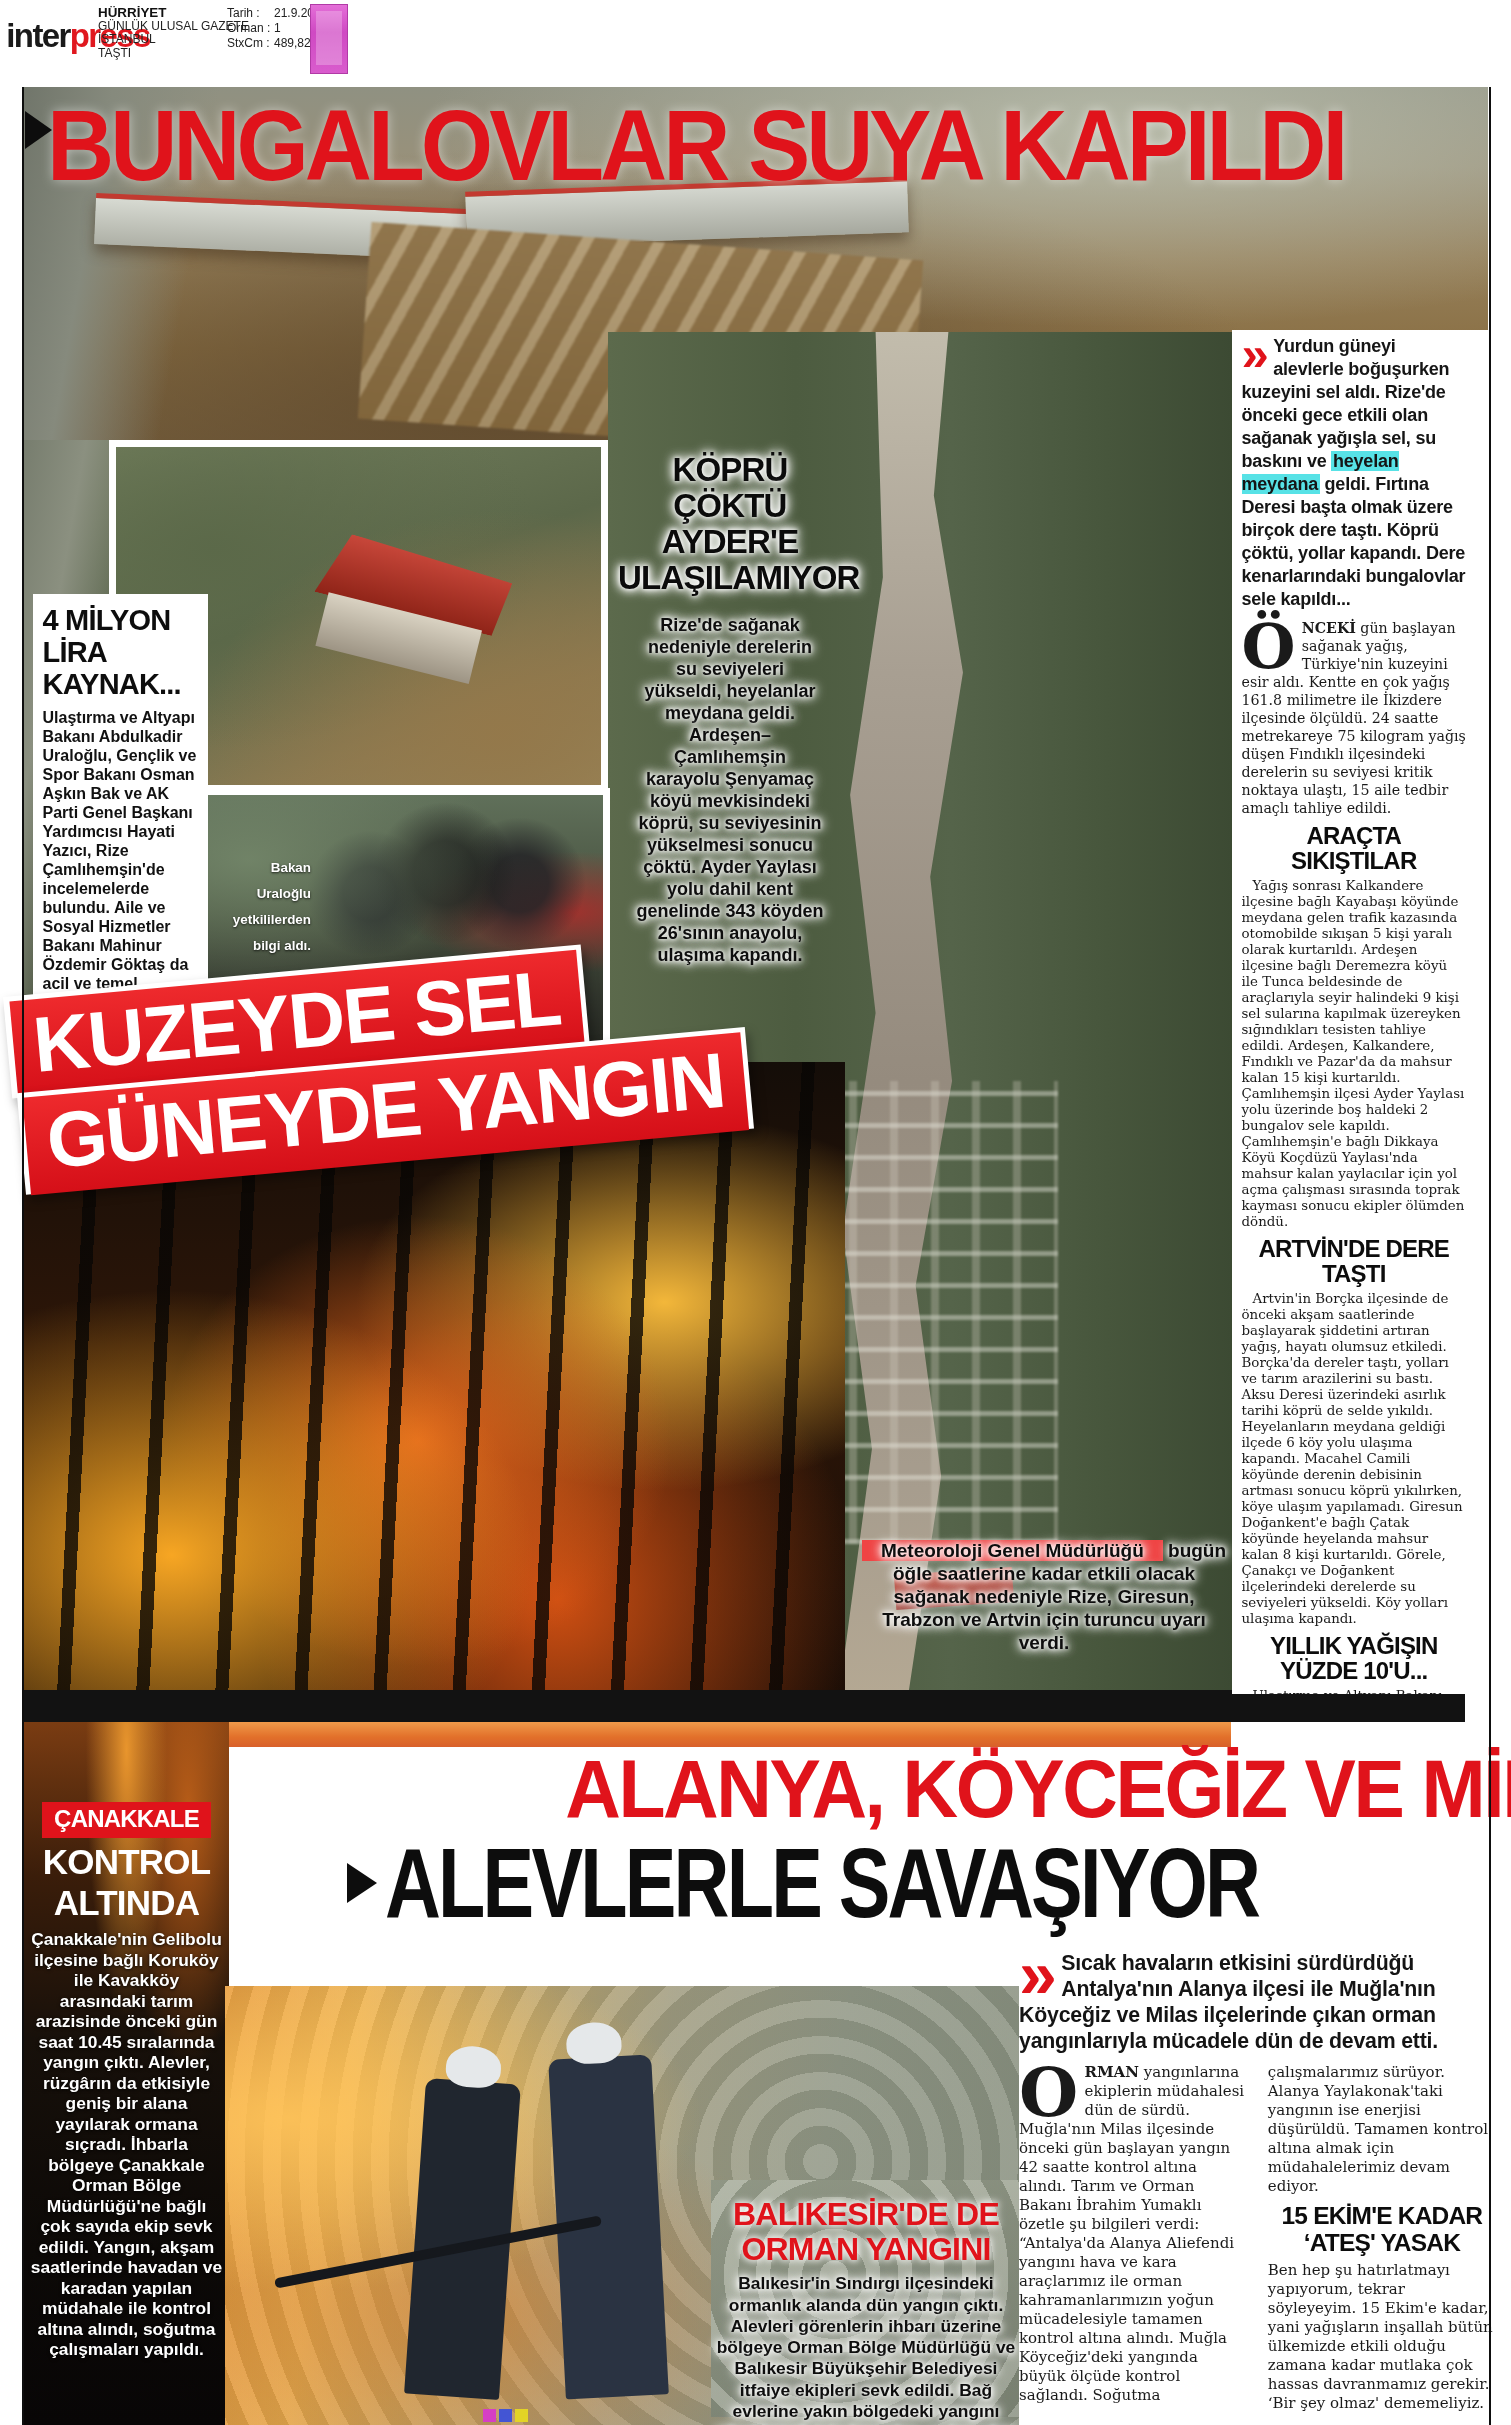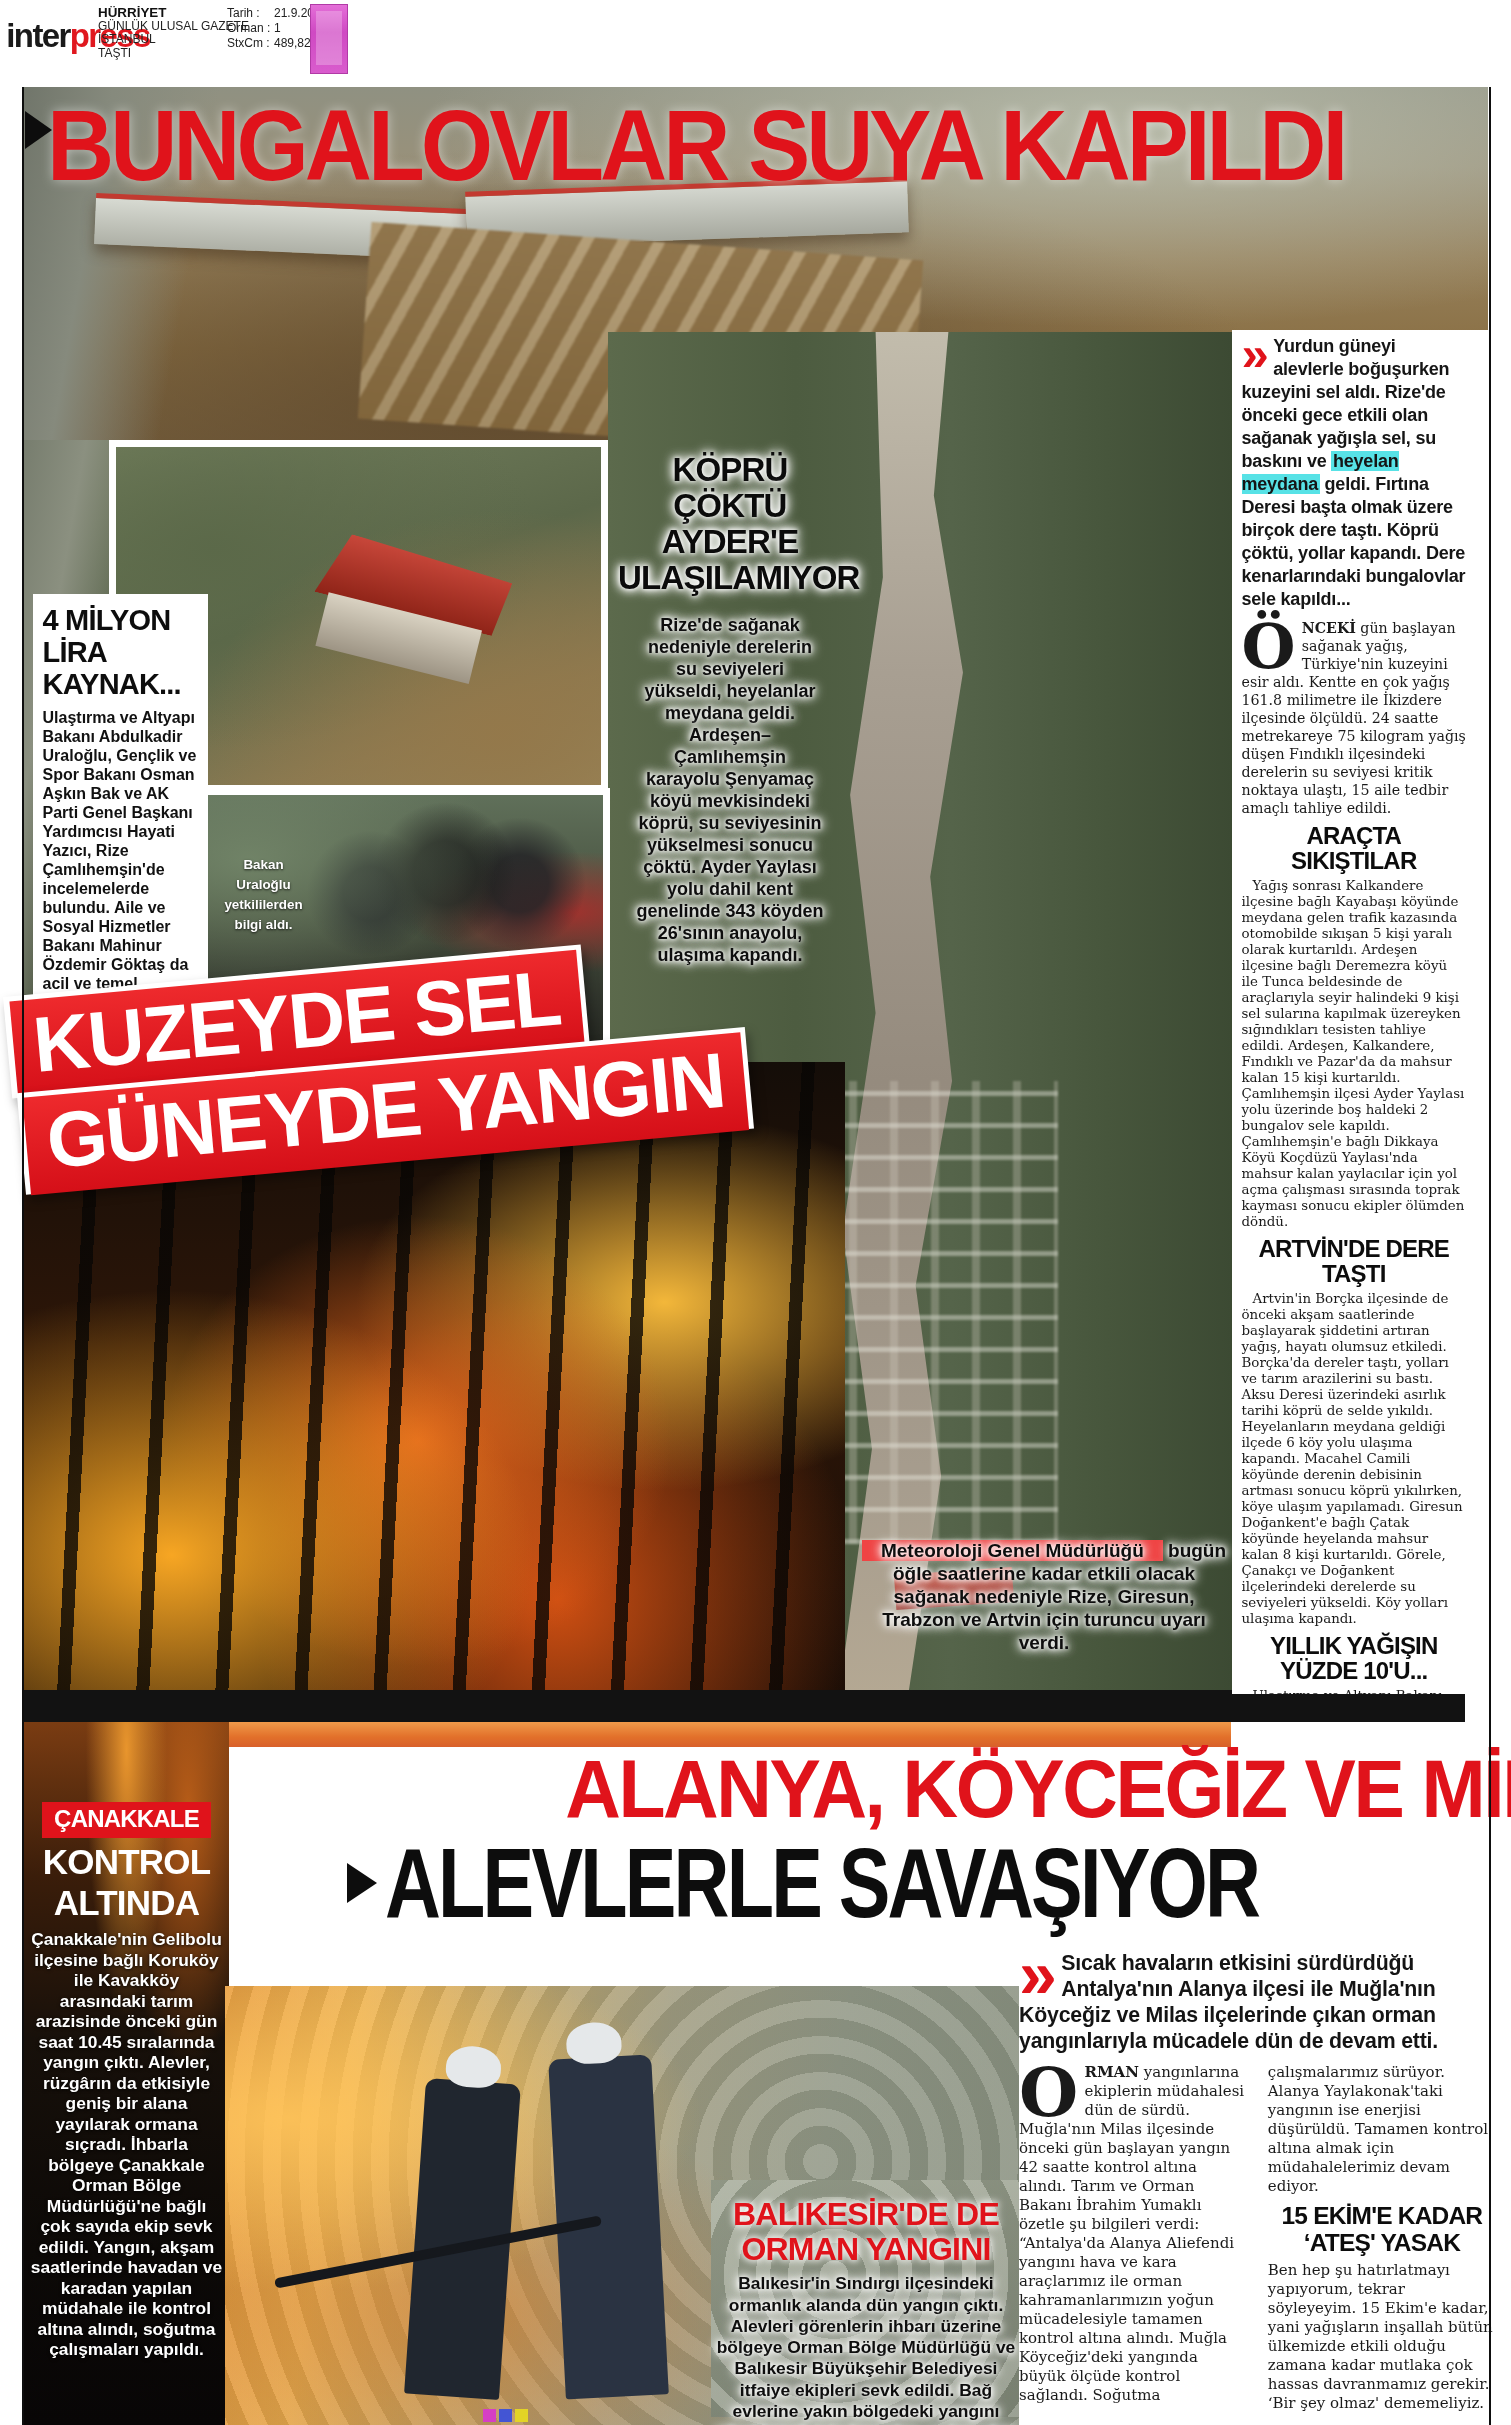--- a/index.html
+++ b/index.html
@@ -107,22 +107,22 @@
   .main-head{left:47px;top:88px;width:1441px;z-index:6;font-size:93px;font-weight:bold;letter-spacing:-4px;
     color:#e0131b;white-space:nowrap;transform:scaleY(1.08);transform-origin:top left;
     text-shadow:0 0 11px rgba(255,255,255,.5);}
   .tri{width:0;height:0;z-index:7;}
   .tri.t1{left:25px;top:111px;border-top:19px solid transparent;border-bottom:19px solid transparent;border-left:27px solid #0d0d0d;}
 
   .milyon-box{left:33px;top:594px;width:175px;z-index:5;background:#fff;padding:9.5px 9.5px 12.6px;box-sizing:border-box;}
   .milyon-box h2{margin:0 0 8px;font-size:29px;line-height:32px;letter-spacing:-0.8px;color:#0d0d0d;}
   .milyon-box p{margin:0;font-size:16px;line-height:19px;font-weight:bold;color:#111;}
 
-  .caption{left:216px;top:855px;width:95px;z-index:6;color:#fff;font-weight:bold;font-size:13.4px;line-height:20px;
-    text-align:center;text-shadow:0 0.8px 2.4px rgba(0,0,0,.8);}
+  .caption{left:216px;top:855px;width:95px;z-index:6;color:#fff;font-weight:bold;font-size:13.4px;line-height:26px;
+    text-align:right;text-shadow:0 0.8px 2.4px rgba(0,0,0,.8);}
 
   .kopru{left:618px;top:452px;width:224px;z-index:6;text-align:center;}
   .kopru h2{margin:0 0 6.3px;font-size:33px;line-height:36px;letter-spacing:-0.8px;color:#0b0b0b;}
   .kopru p{margin:18px;font-size:18px;line-height:22px;font-weight:bold;color:#0e0e0e;}
 
   .right-col{left:1232px;top:330px;width:256px;height:1364px;z-index:6;background:#fff;
     padding:4.7px 22px 0 9.5px;box-sizing:border-box;overflow:hidden;}
   .chev{float:left;color:#e0131b;font-size:49px;line-height:35px;font-weight:bold;margin:1.6px 4.7px 0 0;}
   .lead-par{margin:0 0 8px;font-size:18px;line-height:23px;font-weight:bold;letter-spacing:-0.2px;color:#151515;}
   .hl-cyan{background:#57e2e6;padding:0 1.6px;}

